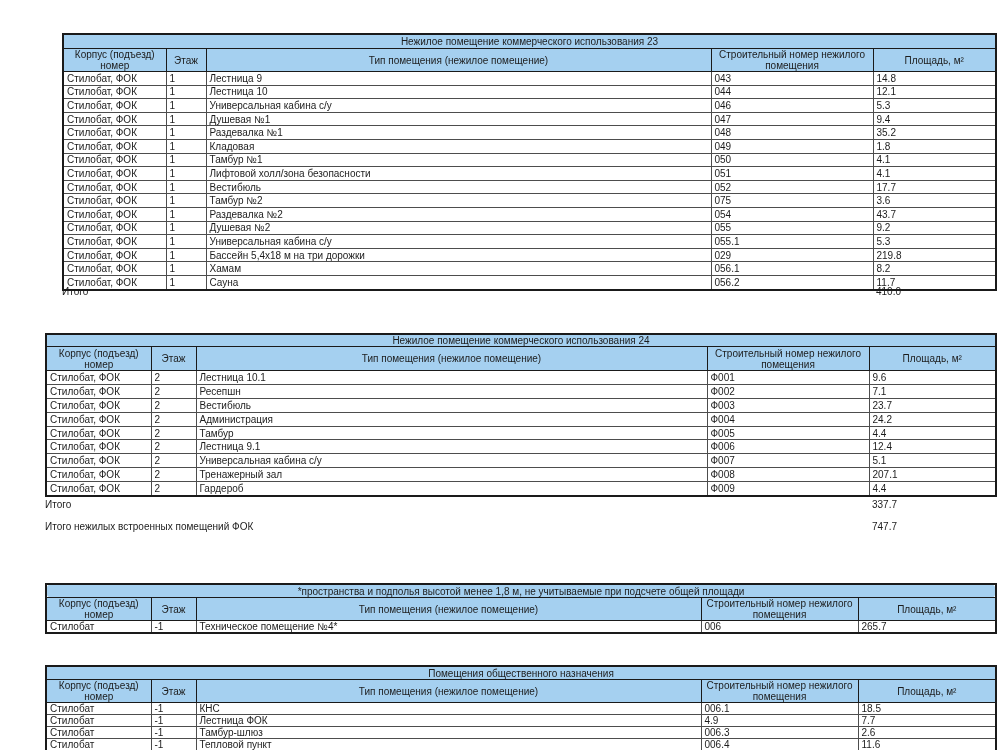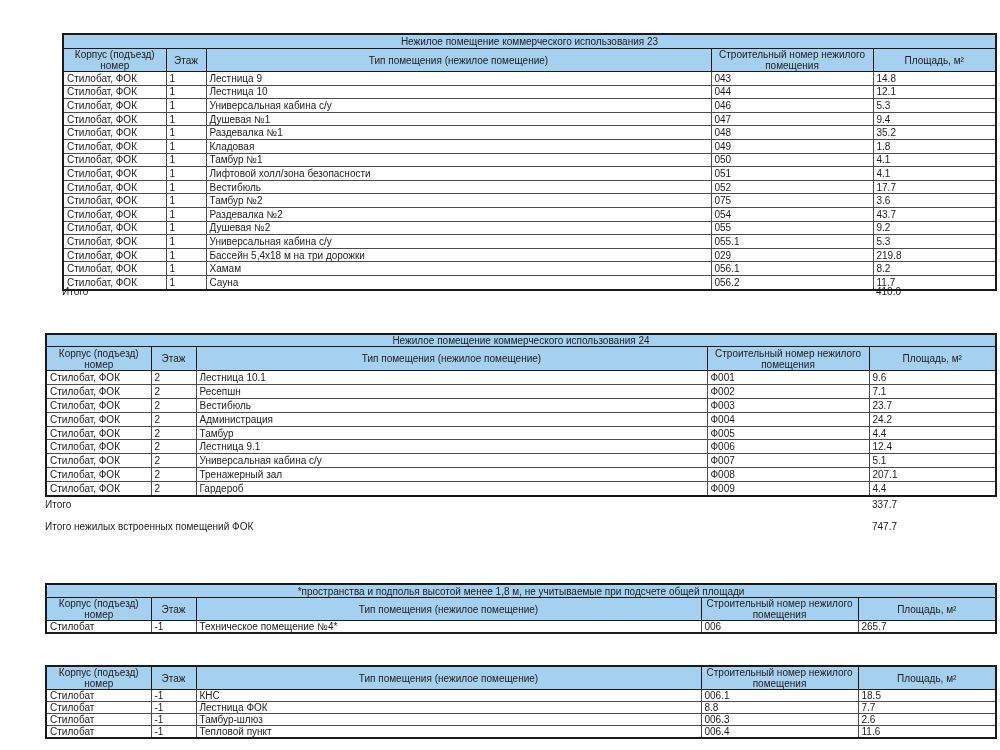--- a/index.html
+++ b/index.html
@@ -335,41 +335,44 @@
 
   <table class="doc-table t4" style="left:45px;top:665px;width:950px;">
     <colgroup>
       <col style="width:105px">
         <col style="width:45px">
         <col style="width:505px">
       <col style="width:157px">
         <col style="width:138px">
     </colgroup>
     <thead>
+      <tr class="title">
+        <th colspan="5">Помещения общественного назначения</th>
+      </tr>
       <tr class="cols">
         <th>Корпус (подъезд) номер</th>
         <th>Этаж</th>
         <th>Тип помещения (нежилое помещение)</th>
         <th>Строительный номер нежилого помещения</th>
         <th>Площадь, м²</th>
       </tr>
     </thead>
     <tbody>
         <tr>
           <td>Стилобат</td>
           <td>-1</td>
           <td>КНС</td>
           <td>006.1</td>
           <td>18.5</td>
         </tr>
         <tr>
           <td>Стилобат</td>
           <td>-1</td>
           <td>Лестница ФОК</td>
-          <td>8.8</td>
+          <td>4.9</td>
           <td>7.7</td>
         </tr>
         <tr>
           <td>Стилобат</td>
           <td>-1</td>
           <td>Тамбур-шлюз</td>
           <td>006.3</td>
           <td>2.6</td>
         </tr>
         <tr>

